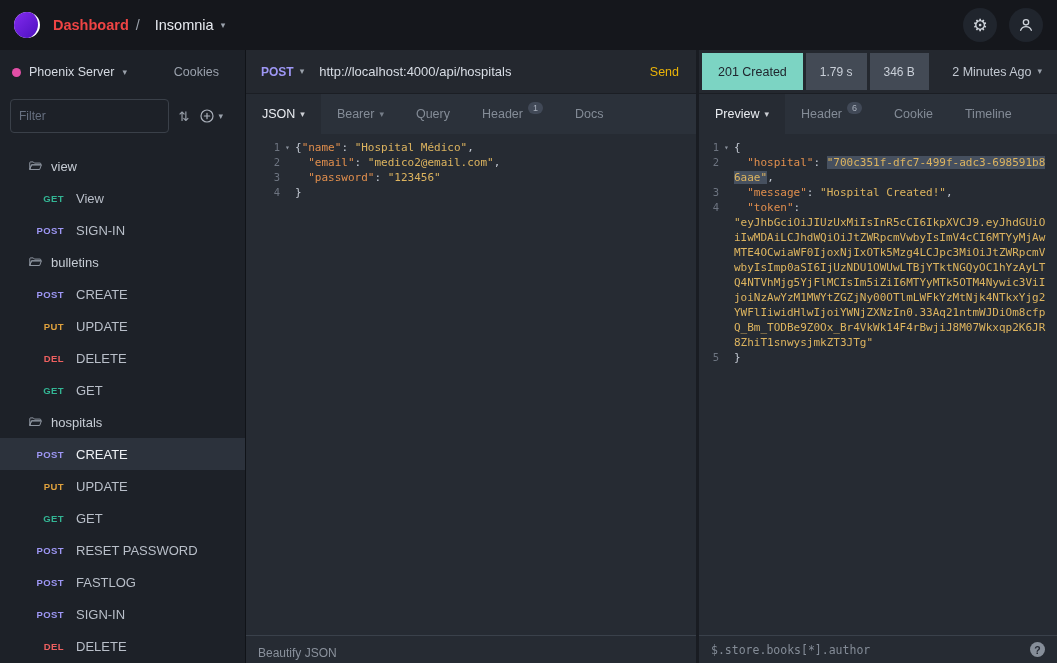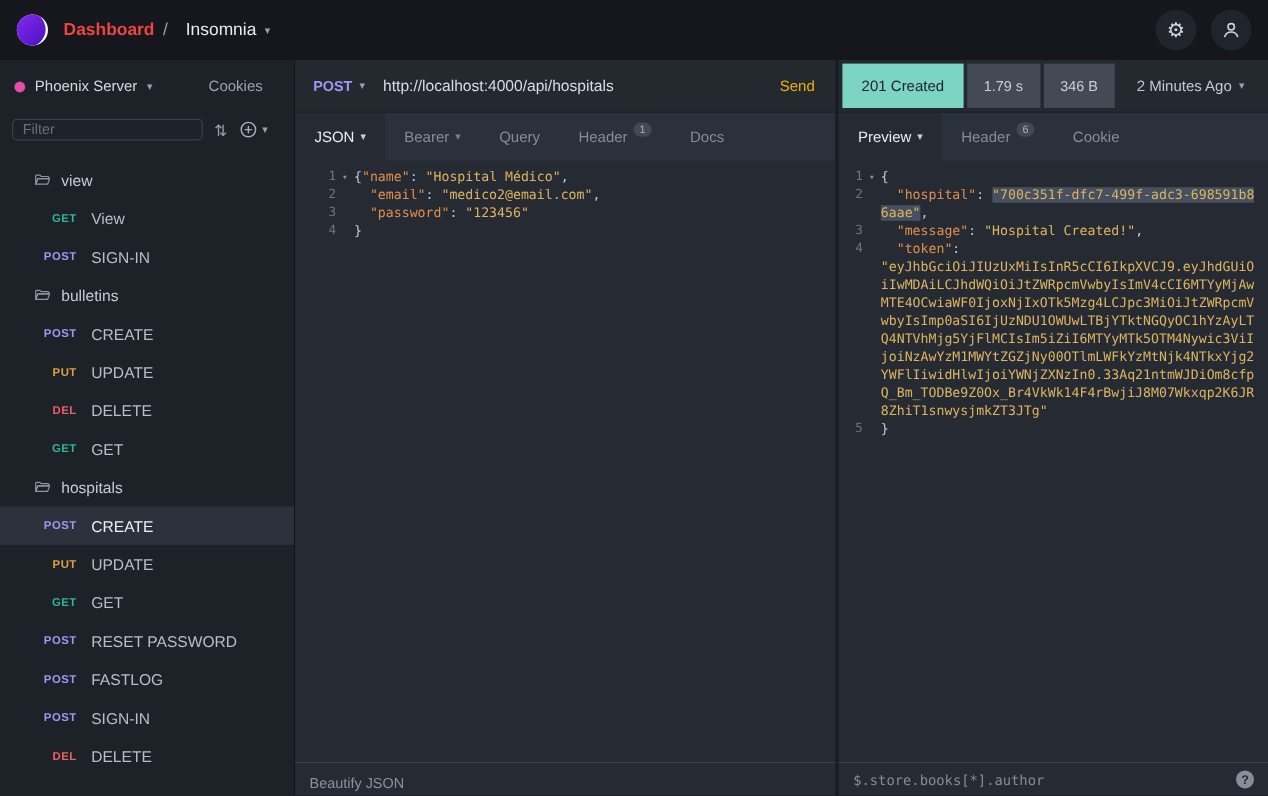--- a/index.html
+++ b/index.html
@@ -23,21 +23,21 @@
   
   .main { flex:1; display:flex; min-height:0; }
 
   
   .sidebar { width:246px; flex:0 0 246px; background:#1d2128; display:flex; flex-direction:column; border-right:1px solid #101318; }
   .sidebar-header { height:44px; flex:0 0 44px; display:flex; align-items:center; }
   .env-selector { display:flex; align-items:center; gap:8px; padding:0 12px; font-size:12.5px; color:#d5dae2; cursor:pointer; flex:1; }
   .env-dot { width:9px; height:9px; border-radius:50%; background:#e24fa7; flex:0 0 9px; }
   .cookies { color:#9aa1ac; font-size:12.5px; padding:0 26px 0 10px; cursor:pointer; }
   .filter-row { display:flex; align-items:center; padding:5px 22px 9px 10px; gap:10px; }
-  .filter-input { flex:1; min-width:0; height:18px; background:transparent; border:1px solid #3a4049; border-radius:4px; color:#d5dae2; padding:0 8px; font-size:12px; outline:none; }
+  .filter-input { flex:1; min-width:0; height:34px; background:transparent; border:1px solid #3a4049; border-radius:4px; color:#d5dae2; padding:0 8px; font-size:12px; outline:none; }
   .filter-input::placeholder { color:#677080; }
   .sort-icon { color:#9aa1ab; font-size:13px; cursor:pointer; }
   .plus-wrap { display:flex; align-items:center; gap:3px; color:#aab0ba; cursor:pointer; }
   .plus-svg { width:16px; height:16px; }
   .tree { flex:1; overflow:hidden; padding-top:8px; }
   .tree-row { height:32px; display:flex; align-items:center; cursor:pointer; }
   .tree-row.folder { padding-left:28px; gap:9px; }
   .folder-icon { color:#8f96a1; display:flex; }
   .method { width:64px; flex:0 0 64px; text-align:right; font-size:9.5px; font-weight:700; letter-spacing:.4px; margin-right:12px; }
   .m-GET { color:#33b594; }
@@ -83,21 +83,21 @@
   .beautify { cursor:pointer;margin-top:6px; }
   .response-filter { flex:1; min-width:0; background:transparent; border:none; outline:none; color:#848c97; font-size:11.5px; font-family:"DejaVu Sans Mono", monospace; }
   .response-filter::placeholder { color:#848c97; }
   .help-circle { width:15px; height:15px; flex:0 0 15px; border-radius:50%; background:#868e99; color:#242933; display:flex; align-items:center; justify-content:center; font-size:10.5px; font-weight:700; cursor:pointer; }
 
   
   .response-pane { flex:1; display:flex; flex-direction:column; background:#262b33; min-width:0; }
   .statusbar { height:44px; flex:0 0 44px; background:#24282f; display:flex; align-items:stretch; gap:3px; padding:3px 0 3px 3px; border-bottom:1px solid #1b1e24;text-align:right; }
   .status-badge { background:#7cd4c3; color:#20262e; display:flex; align-items:center; padding:0 16px; font-size:12.5px; font-weight:500; }
   .meta-badge { background:#434a55; color:#c9cfd8; display:flex; align-items:center; padding:0 14px; font-size:12px; }
-  .age { margin-left:auto; display:flex; align-items:center; gap:6px; color:#c3c9d2; font-size:12.5px; padding-right:20px; cursor:pointer; }
+  .age { margin-left:auto; display:flex; align-items:center; gap:6px; color:#c3c9d2; font-size:12.5px; padding-right:15px; cursor:pointer; }
 </style>
 </head>
 <body>
 
 <div class="app">
 
   <header class="topbar">
     <span class="logo"></span>
     <div class="breadcrumb">
       <span class="bc-section">Dashboard</span>
@@ -294,20 +294,23 @@
             <span class="tab-label">Preview</span>
             <span class="caret-txt">▾</span>
           </div>
           <div class="tab">
             <span class="tab-label">Header</span>
             <span class="tab-badge">6</span>
           </div>
           <div class="tab">
             <span class="tab-label">Cookie</span>
           </div>
+          <div class="tab">
+            <span class="tab-label">Timeline</span>
+          </div>
         </div>
       <div class="editor response-editor">
           <div class="code-line">
             <span class="gutter">1</span>
             <span class="fold">▾</span>
             <span class="code-content"><span class="tk-punct">{</span></span>
           </div>
           <div class="code-line">
             <span class="gutter">2</span>
             <span class="fold"></span>

